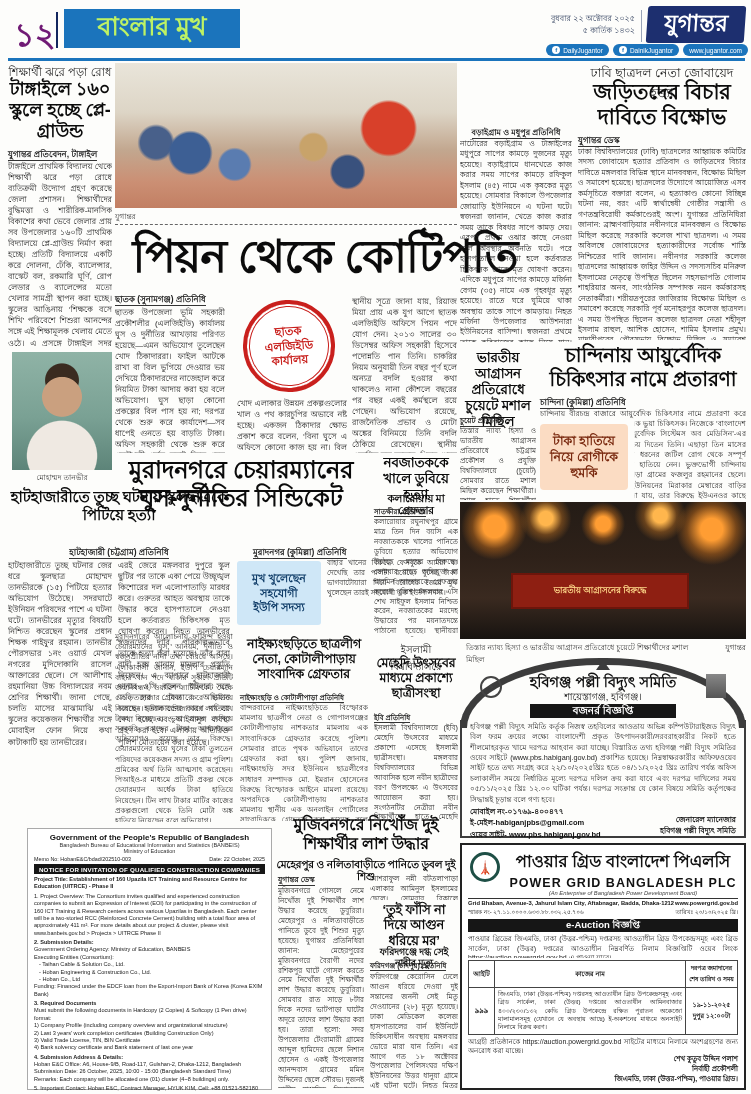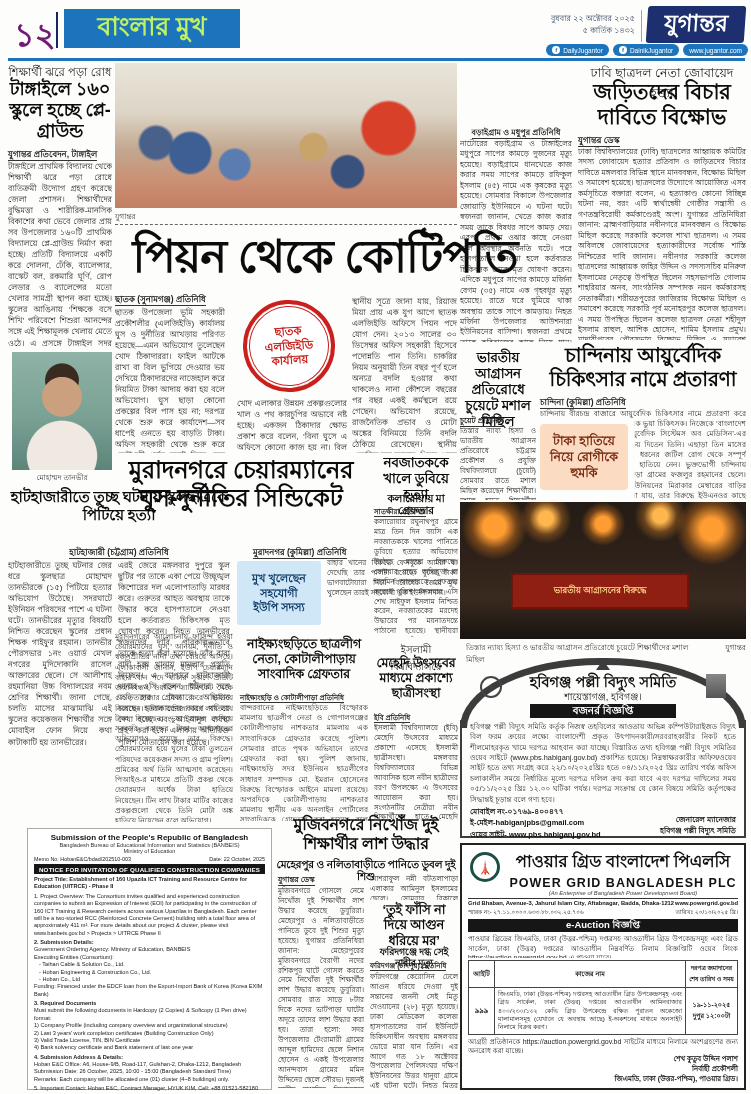--- a/index.html
+++ b/index.html
@@ -160,21 +160,21 @@
   <div class="abs byline" style="left:278px;top:874px;width:86px;font-size:7.5px;"><u>যুগান্তর ডেস্ক</u></div>
   <div class="abs bt" style="left:278px;top:886px;width:86px;height:202px;font-size:7.2px;">মুজিবনগরে গোসলে নেমে নিখোঁজ দুই শিক্ষার্থীর লাশ উদ্ধার করেছে ডুবুরিরা। মেহেরপুর ও নলিতাবাড়ীতে পানিতে ডুবে দুই শিশুর মৃত্যু হয়েছে। যুগান্তর প্রতিনিধিরা জানান: মেহেরপুরের মুজিবনগরে বৈরাগী নদের রশিকপুর ঘাটে গোসল করতে নেমে নিখোঁজ দুই শিক্ষার্থীর লাশ উদ্ধার করেছে ডুবুরিরা। সোমবার রাত সাড়ে ৮টার দিকে নদের ভাটপাড়া ঘাটের অদূরে তাদের লাশ উদ্ধার করা হয়। তারা হলো: সদর উপজেলার টেংরামারী গ্রামের আব্দুল হামিদের ছেলে নিশান হোসেন ও একই উপজেলার আনন্দবাস গ্রামের মমিন উদ্দিনের ছেলে সৌরভ। দুজনই স্থানীয় মাধ্যমিক বিদ্যালয়ের শিক্ষার্থী। ফায়ার সার্ভিসের ডুবুরি দল দীর্ঘ অভিযানের পর লাশ দুটি উদ্ধার করে। স্বজনদের আহাজারিতে ভারী হয়ে ওঠে নদপাড়ের পরিবেশ। পেরুয়ার নলিতাবাড়ীতে পৃথক ঘটনায় গোসলে নেমে আশরাফুল ইসলাম (১২) নামে এক স্কুলছাত্রের মৃত্যু হয়েছে।</div>
   <div class="abs bt" style="left:370px;top:874px;width:88px;height:26px;font-size:7.2px;">আশরাফুল নন্নী বটতলাপাড়া এলাকার আমিনুল ইসলামের ছেলে। সোমবার বিকালে হাফেজিয়া মাদ্রাসাসংলগ্ন পুকুরে ডুবে এই শিশুর মৃত্যু হয়।</div>
 
   <div class="abs hl" style="left:370px;top:902px;width:88px;font-size:13px;">‘তুই ফাঁসি না দিয়ে আগুন ধরিয়ে মর’</div>
   <div class="abs hl" style="left:370px;top:946px;width:88px;font-size:9.5px;">ফরিদগঞ্জে দগ্ধ সেই নারীর মৃত্যু</div>
   <div class="abs byline" style="left:370px;top:960px;width:88px;font-size:7px;"><u>ফরিদগঞ্জ (চাঁদপুর) প্রতিনিধি</u></div>
   <div class="abs bt" style="left:370px;top:972px;width:88px;height:116px;font-size:7.2px;">ফরিদগঞ্জে কেরোসিন ঢেলে আগুন ধরিয়ে দেওয়া দুই সন্তানের জননী সেই মিতু দেওয়ানের (২৮) মৃত্যু হয়েছে। ঢাকা মেডিকেল কলেজ হাসপাতালের বার্ন ইউনিটে চিকিৎসাধীন অবস্থায় মঙ্গলবার ভোরে মারা যান তিনি। এর আগে গত ১৮ অক্টোবর উপজেলার পৈলিসংঘর দক্ষিণ ইউনিয়নের উত্তর ধানুয়া গ্রামে এই ঘটনা ঘটে। নিহত মিতুর স্বজনরা জানান, সংসারে কলহের জেরে শাশুড়ি তাকে বলেন, ‘তুই ফাঁসি না দিয়ে আগুন ধরিয়ে মর।’ এরপর রাগে ক্ষোভে নিজের গায়ে কেরোসিন ঢেলে আগুন ধরিয়ে দেন মিতু।</div>
 
   <div class="abs" style="left:27px;top:828px;width:245px;height:262px;border:1px solid #aaa;background:#fff;padding:4px 6px;">
-    <div style="text-align:center;font-size:8px;font-weight:700;">Submission of the People's Republic of Bangladesh</div>
+    <div style="text-align:center;font-size:8px;font-weight:700;">Government of the People's Republic of Bangladesh</div>
     <div style="text-align:center;font-size:5.6px;color:#333;">Bangladesh Bureau of Educational Information and Statistics (BANBEIS)</div>
     <div style="text-align:center;font-size:5.6px;color:#333;">Ministry of Education</div>
     <div style="display:flex;justify-content:space-between;font-size:5.4px;margin:2px 0;color:#222;">
       <span>Memo No: HobanE&amp;C/bdad/202510-003</span>
       <span>Date: 22 October, 2025</span>
     </div>
     <div class="blackbar" style="height:10px;font-size:6.2px;letter-spacing:.2px;">NOTICE FOR INVITATION OF QUALIFIED CONSTRUCTION COMPANIES</div>
     <div class="small-eng" style="margin-top:2px;font-weight:700;">Project Title: Establishment of 160 Upazila ICT Training and Resource Centre for Education (UITRCE) - Phase II</div>
     <div class="small-eng" style="margin-top:2px;">1. Project Overview: The Consortium invites qualified and experienced construction companies to submit an Expression of Interest (EOI) for participating in the construction of 160 ICT Training &amp; Research centers across various Upazilas in Bangladesh. Each center will be a two-storied RCC (Reinforced Concrete Cement) building with a total floor area of approximately 411 m². For more details about our project &amp; cluster, please visit www.banbeis.gov.bd &gt; Projects &gt; UITRCE Phase II</div>
     <div class="small-eng" style="margin-top:2px;font-weight:700;">2. Submission Details:</div>

